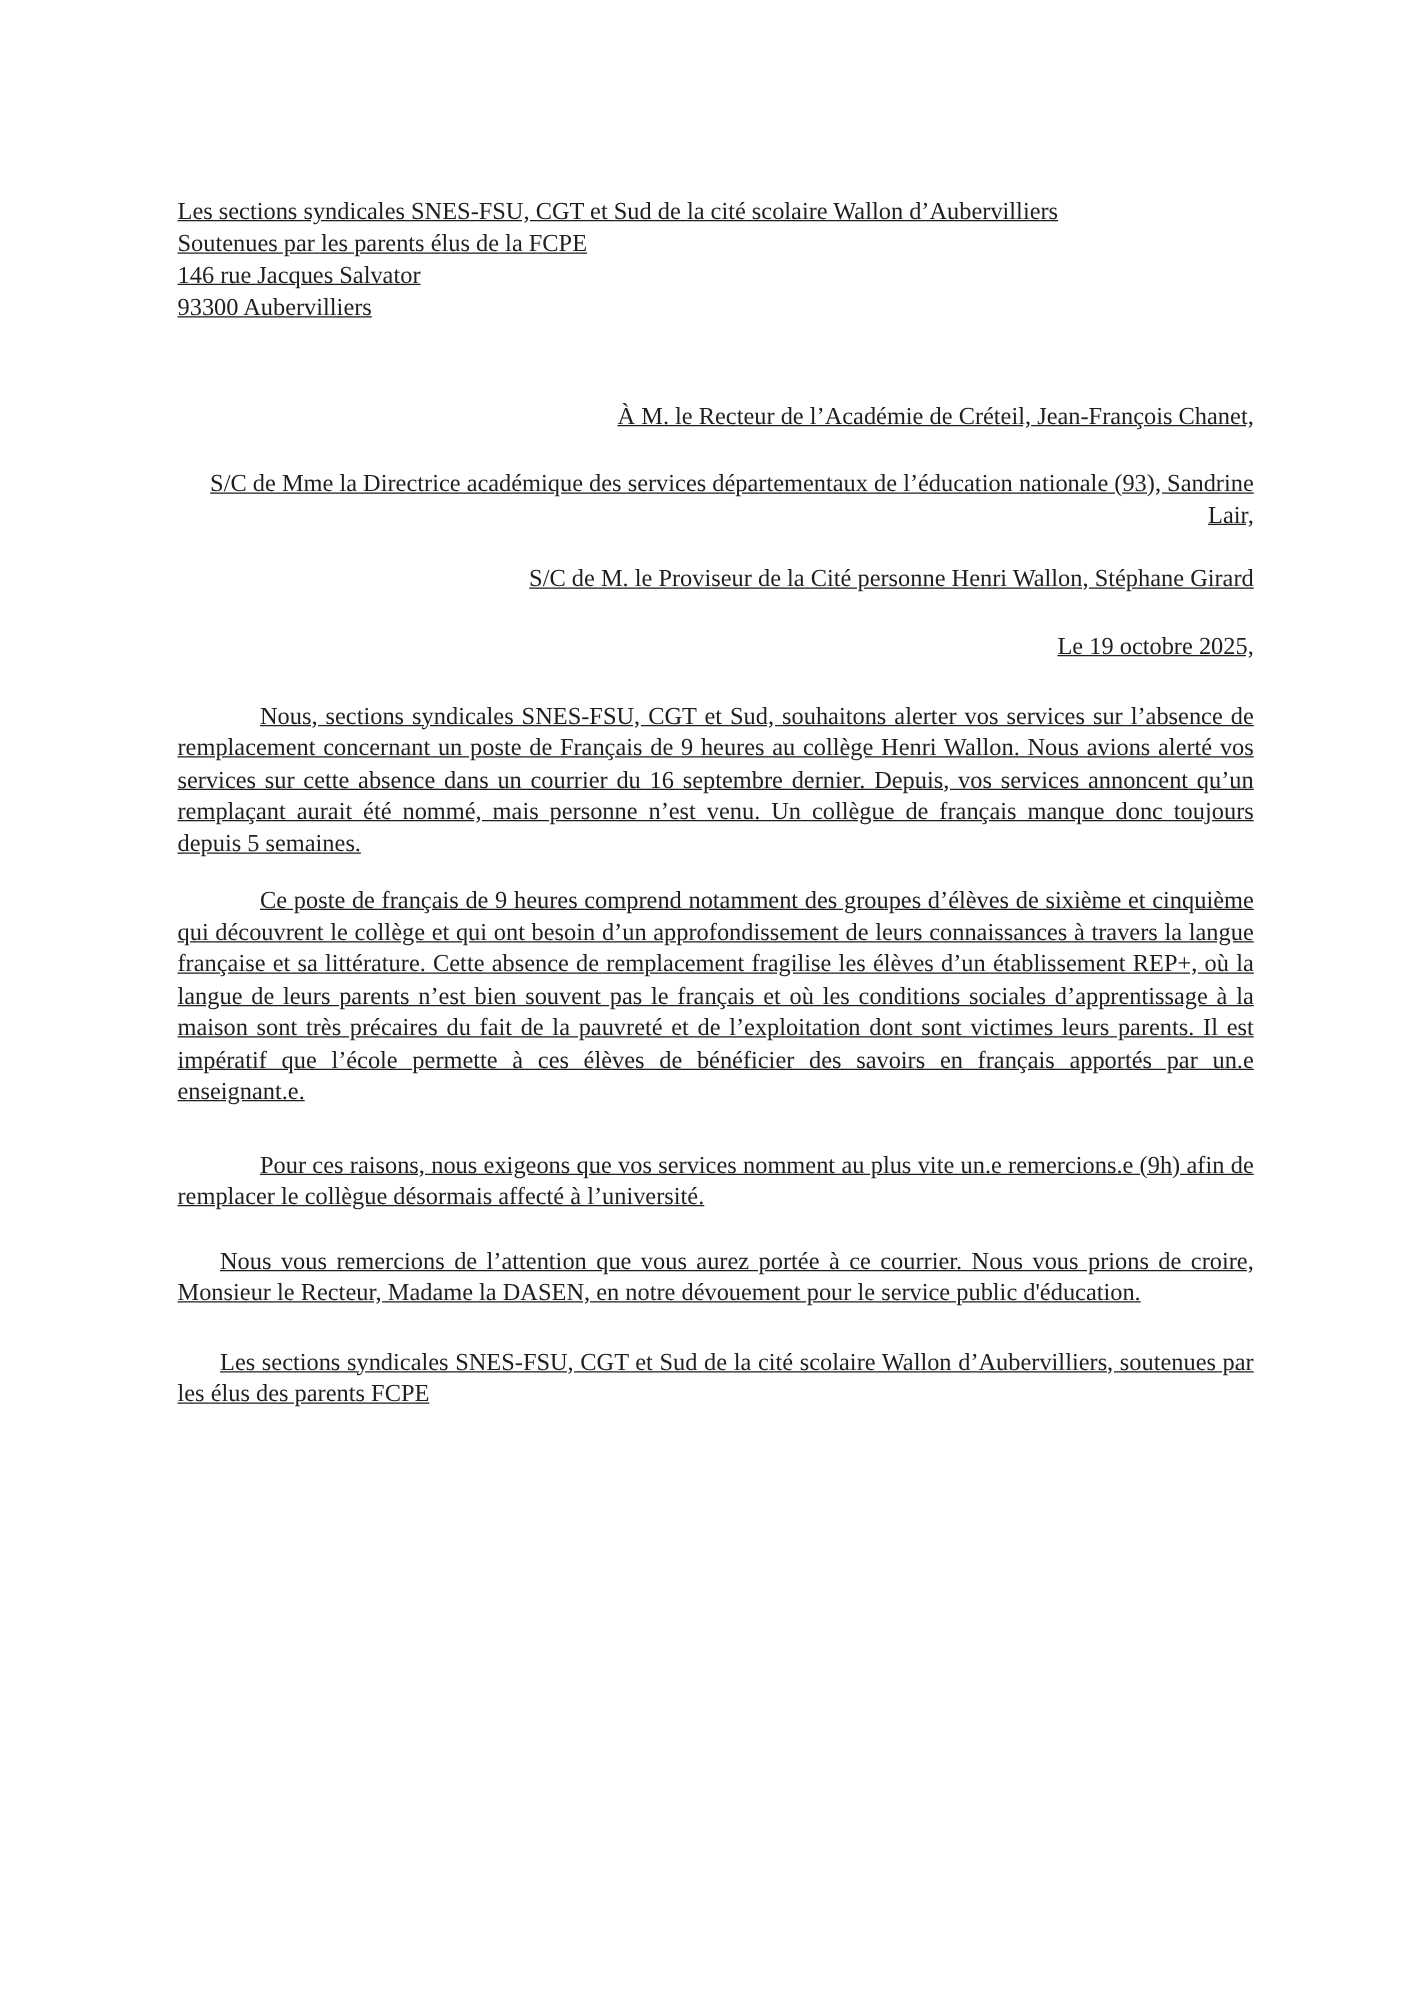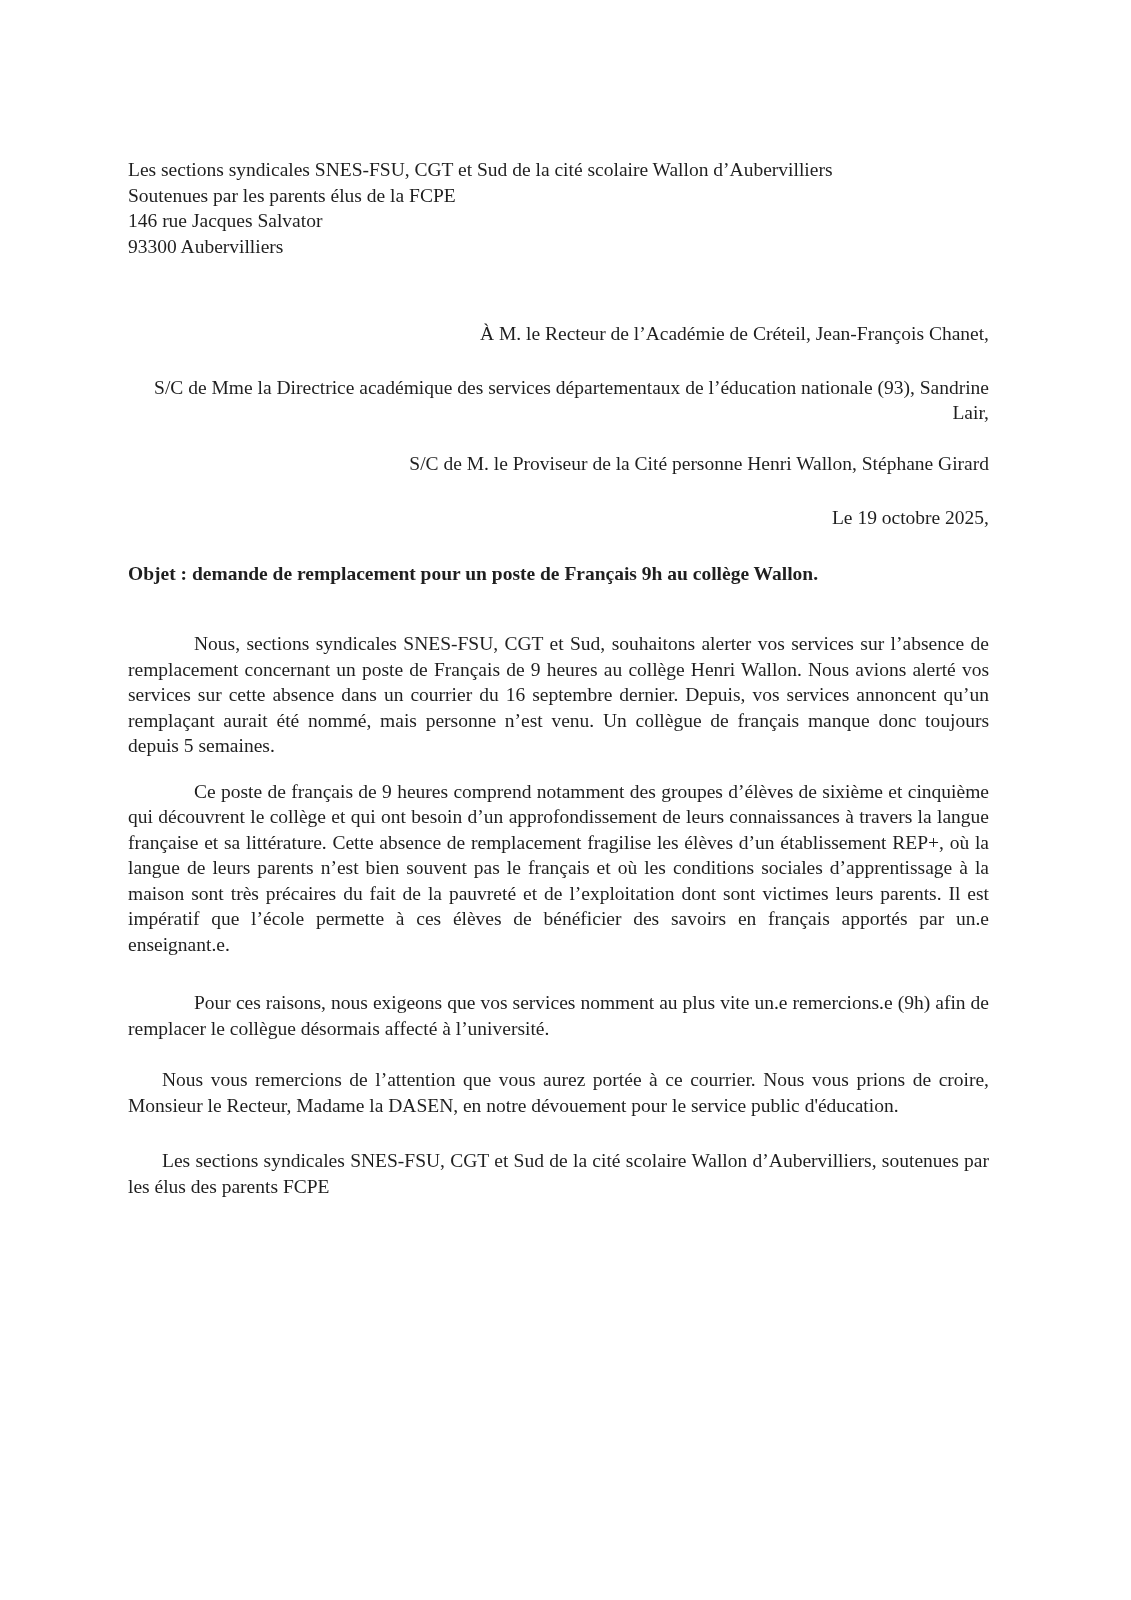--- a/index.html
+++ b/index.html
@@ -10,23 +10,24 @@
     height: 1600px;
     background: #ffffff;
     font-family: "Liberation Serif", "DejaVu Serif", serif;
     color: #1f1f1f;
     font-size: 19.5px;
     line-height: 25.5px;
     overflow: hidden;
   }
   .content {
     position: absolute;
-    left: 128px;
+    left: 142px;
     top: 157px;
     width: 861px;
+    text-decoration: underline;
   }
   .sender-block { margin-bottom: 62px; }
   .sender-line { text-align: left; }
   .recipient { text-align: right; }
   .recipient-recteur   { margin-bottom: 28px; }
   .recipient-dasen     { margin-bottom: 25px; }
   .recipient-proviseur { margin-bottom: 29px; }
   .date-line { text-align: right; margin-bottom: 30px; }
   .subject-line { font-weight: bold; text-align: left; margin-bottom: 45px; }
   .body-par { text-align: justify; }
@@ -49,21 +50,20 @@
       <div class="sender-line">146 rue Jacques Salvator</div>
       <div class="sender-line">93300 Aubervilliers</div>
     </div>
 
     <p class="recipient recipient-recteur">À M. le Recteur de l’Académie de Créteil, Jean-François Chanet,</p>
     <p class="recipient recipient-dasen">S/C de Mme la Directrice académique des services départementaux de l’éducation nationale (93), Sandrine Lair,</p>
     <p class="recipient recipient-proviseur">S/C de M. le Proviseur de la Cité personne Henri Wallon, Stéphane Girard</p>
 
     <p class="date-line">Le 19 octobre 2025,</p>
 
-    <p class="subject-line">Objet : demande de remplacement pour un poste de Français 9h au collège Wallon.</p>
 
     <p class="body-par indent-lg par-1">Nous, sections syndicales SNES-FSU, CGT et Sud, souhaitons alerter vos services sur l’absence de remplacement concernant un poste de Français de 9 heures au collège Henri Wallon. Nous avions alerté vos services sur cette absence dans un courrier du 16 septembre dernier. Depuis, vos services annoncent qu’un remplaçant aurait été nommé, mais personne n’est venu. Un collègue de français manque donc toujours depuis 5 semaines.</p>
     <p class="body-par indent-lg par-2">Ce poste de français de 9 heures comprend notamment des groupes d’élèves de sixième et cinquième qui découvrent le collège et qui ont besoin d’un approfondissement de leurs connaissances à travers la langue française et sa littérature. Cette absence de remplacement fragilise les élèves d’un établissement REP+, où la langue de leurs parents n’est bien souvent pas le français et où les conditions sociales d’apprentissage à la maison sont très précaires du fait de la pauvreté et de l’exploitation dont sont victimes leurs parents. Il est impératif que l’école permette à ces élèves de bénéficier des savoirs en français apportés par un.e enseignant.e.</p>
     <p class="body-par indent-lg par-3">Pour ces raisons, nous exigeons que vos services nomment au plus vite un.e remercions.e (9h) afin de remplacer le collègue désormais affecté à l’université.</p>
     <p class="body-par indent-sm par-4">Nous vous remercions de l’attention que vous aurez portée à ce courrier. Nous vous prions de croire, Monsieur le Recteur, Madame la DASEN, en notre dévouement pour le service public d'éducation.</p>
     <p class="body-par indent-sm">Les sections syndicales SNES-FSU, CGT et Sud de la cité scolaire Wallon d’Aubervilliers, soutenues par les élus des parents FCPE</p>
 
   </div>
 </div>
 

